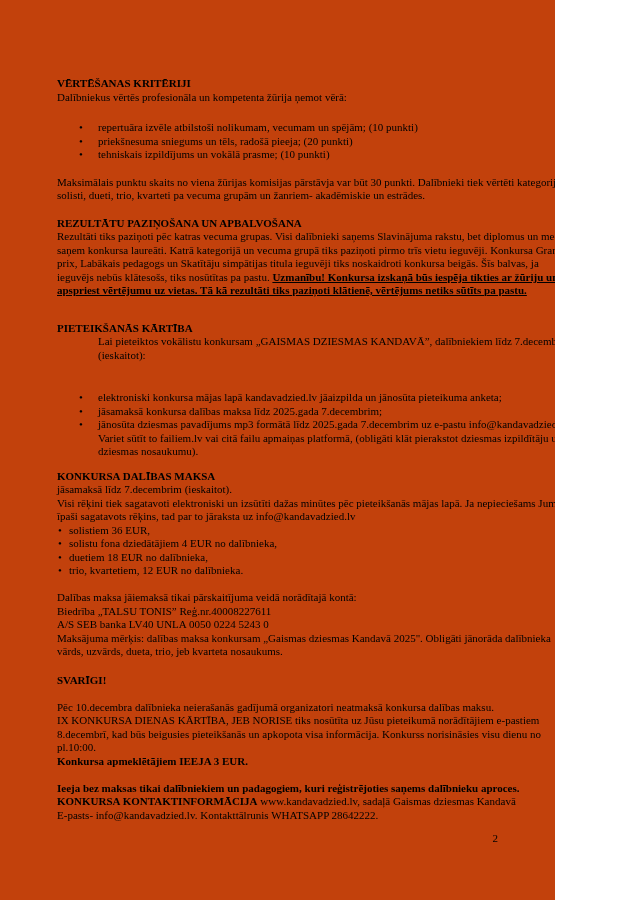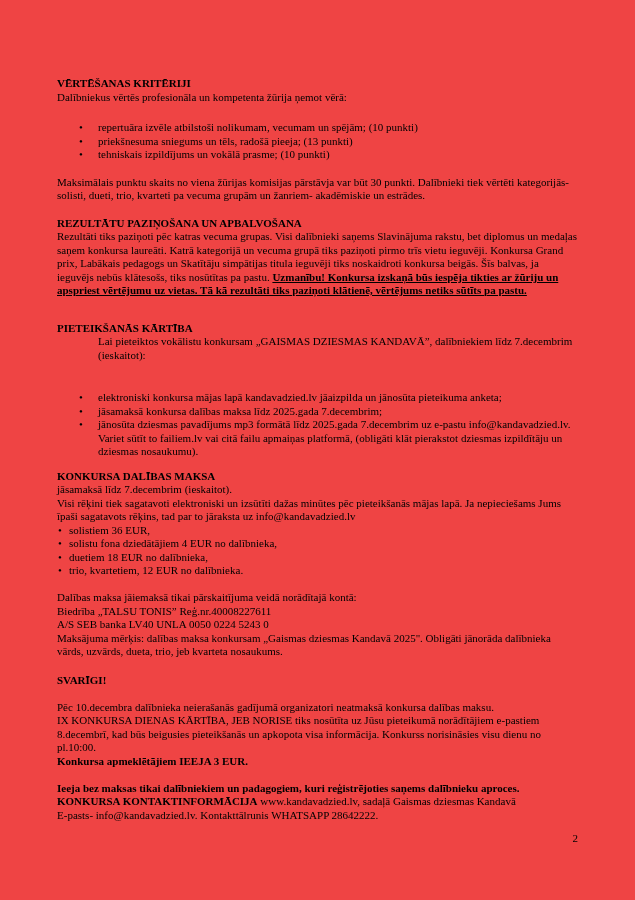--- a/index.html
+++ b/index.html
@@ -1,25 +1,26 @@
 <!DOCTYPE html>
 <html><head>
 <meta charset="utf-8">
 <style>
   html, body { margin: 0; padding: 0; background: #ffffff; }
   .page {
     position: relative;
-    width: 635px;
+    width: 523px;
     height: 900px;
-    background: #ef4444;
+    background: #c2410c;
     font-family: "Liberation Serif", serif;
     font-size: 11px;
     line-height: 13.5px;
     color: #000000;
     overflow: hidden;
+    padding-left: 32px;
   }
   .content {
     position: absolute;
     left: 57px;
     top: 77px;
     width: 521px;
   }
   .heading { font-weight: bold; }
   .para { font-weight: normal; }
   .bold { font-weight: bold; }
@@ -46,21 +47,21 @@
 </head>
 <body>
 
 <div class="page">
   <div class="content">
 
     <div class="heading">VĒRTĒŠANAS KRITĒRIJI</div>
     <div class="para">Dalībniekus vērtēs profesionāla un kompetenta žūrija ņemot vērā:</div>
     <div class="list-a mt-list">
       <div class="li">repertuāra izvēle atbilstoši nolikumam, vecumam un spējām; (10 punkti)</div>
-      <div class="li">priekšnesuma sniegums un tēls, radošā pieeja; (13 punkti)</div>
+      <div class="li">priekšnesuma sniegums un tēls, radošā pieeja; (20 punkti)</div>
       <div class="li">tehniskais izpildījums un vokālā prasme; (10 punkti)</div>
     </div>
     <div class="para mt-blank">Maksimālais punktu skaits no viena žūrijas komisijas pārstāvja var būt 30 punkti. Dalībnieki tiek vērtēti kategorijās- solisti, dueti, trio, kvarteti pa vecuma grupām un žanriem- akadēmiskie un estrādes.</div>
 
     <div class="heading mt-blank">REZULTĀTU PAZIŅOŠANA UN APBALVOŠANA</div>
     <div class="para"><span>Rezultāti tiks paziņoti pēc katras vecuma grupas. Visi dalībnieki saņems Slavinājuma rakstu, bet diplomus un medaļas saņem konkursa laureāti. Katrā kategorijā un vecuma grupā tiks paziņoti pirmo trīs vietu ieguvēji. Konkursa Grand prix, Labākais pedagogs un Skatītāju simpātijas titula ieguvēji tiks noskaidroti konkursa beigās. Šīs balvas, ja ieguvējs nebūs klātesošs, tiks nosūtītas pa pastu. </span><span class="em-underline">Uzmanību! Konkursa izskaņā būs iespēja tikties ar žūriju un apspriest vērtējumu uz vietas. Tā kā rezultāti tiks paziņoti klātienē, vērtējums netiks sūtīts pa pastu.</span></div>
 
     <div class="heading mt-blank2">PIETEIKŠANĀS KĀRTĪBA</div>
     <div class="para indent-block">Lai pieteiktos vokālistu konkursam „GAISMAS DZIESMAS KANDAVĀ”, dalībniekiem līdz 7.decembrim (ieskaitot):</div>
     <div class="list-a mt-blank3">

